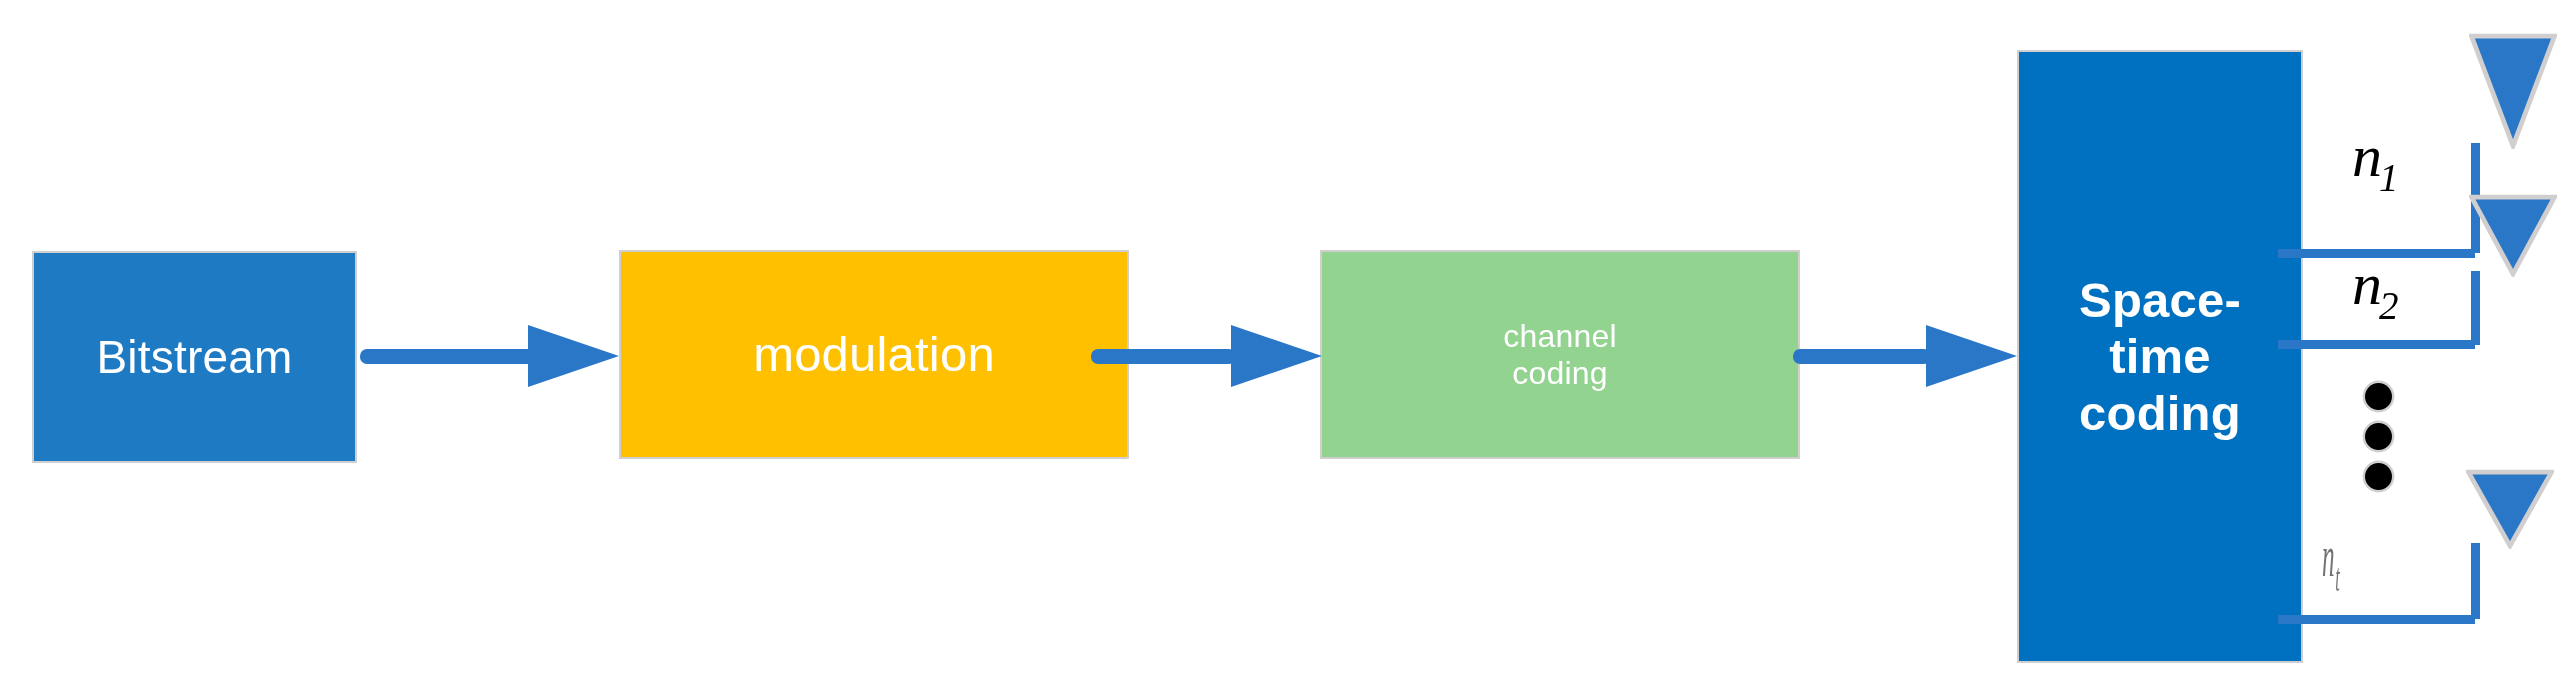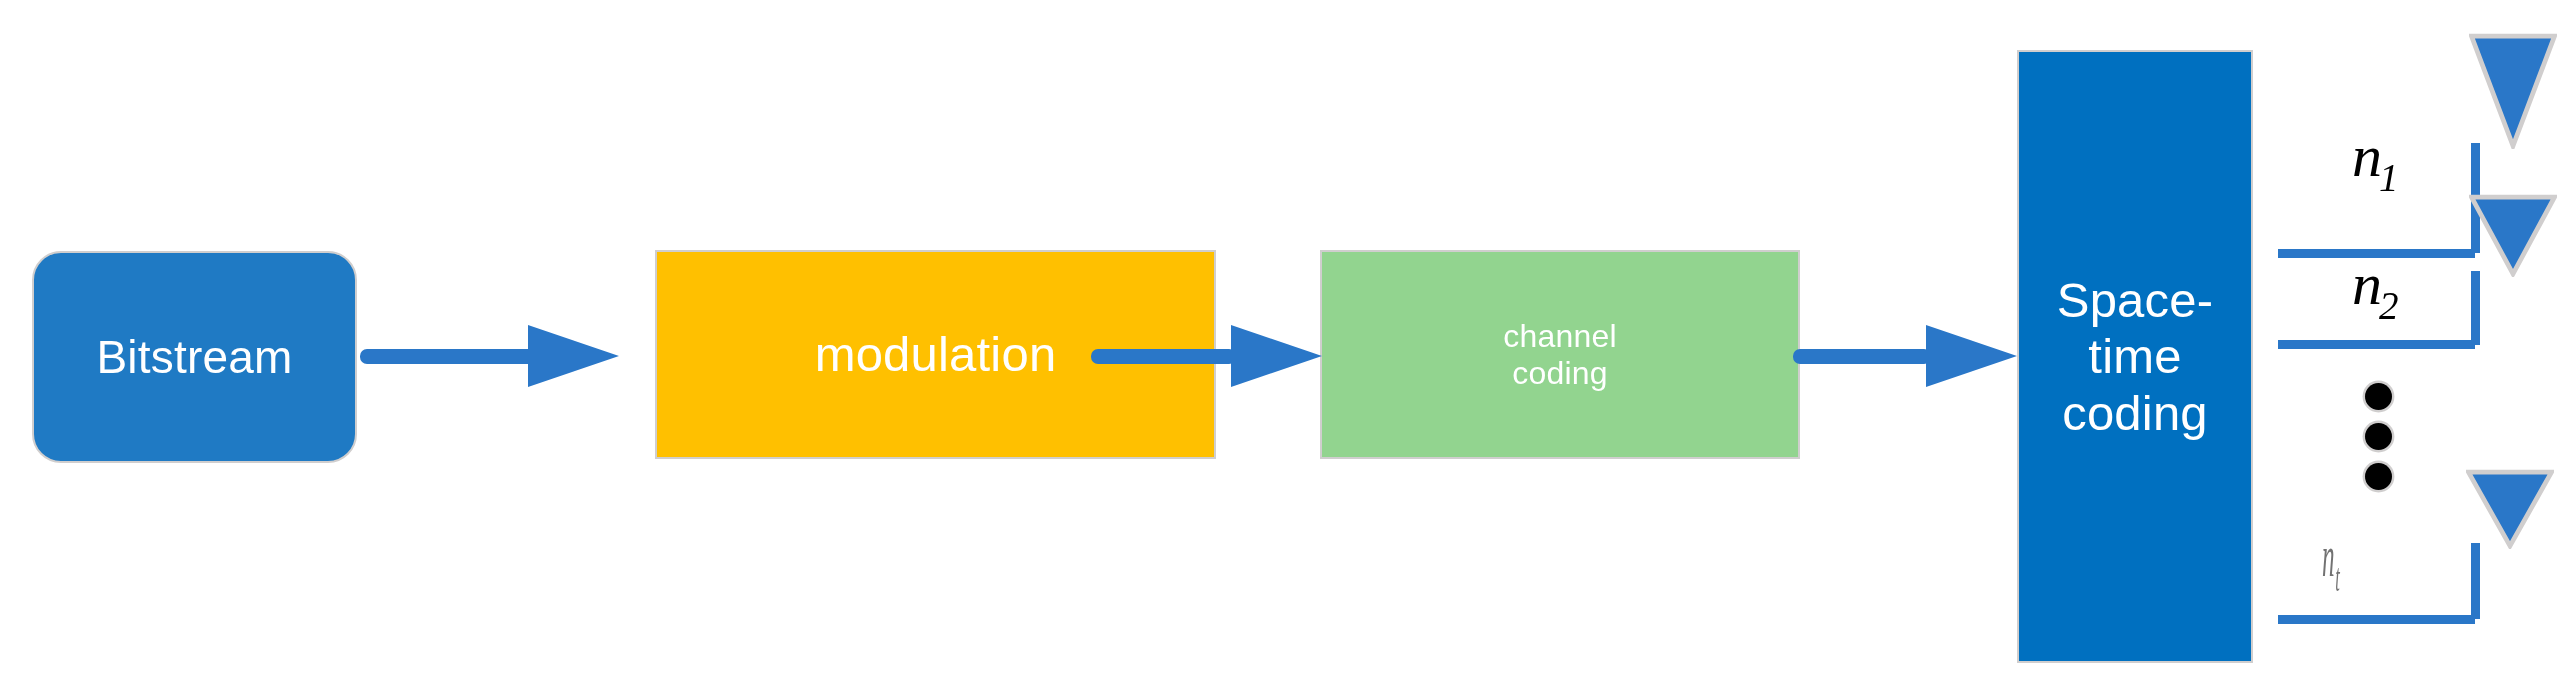--- a/index.html
+++ b/index.html
@@ -30,40 +30,39 @@
     line-height: 1.15;
     letter-spacing: 0.2px;
     -webkit-font-smoothing: antialiased;
   }
 
   #block-bitstream {
     left: 32px;  top: 251px;
     width: 325px; height: 212px;
     background: #1F7AC4;
     font-size: 46px;
-    border-radius: 29px;
   }
   #block-modulation {
     left: 619px; top: 250px;
-    width: 561px; height: 209px;
+    width: 510px; height: 209px;
     background: #FFC000;
     font-size: 49px;
-    margin-left: 36px;
   }
   #block-channel-coding {
     left: 1320px; top: 250px;
     width: 480px; height: 209px;
     background: #92D48F;
     font-size: 32px;
   }
   #block-space-time-coding {
     left: 2017px; top: 50px;
-    width: 236px; height: 613px;
+    width: 286px; height: 613px;
     background: #0070C0;
     font-size: 49px;
+    font-weight: bold;
   }
 
   
   .arrow { position: absolute; }
   .arrow .shaft {
     position: absolute;
     background: #2A77C8;
     border-radius: 7px;
     height: 15px;
   }

